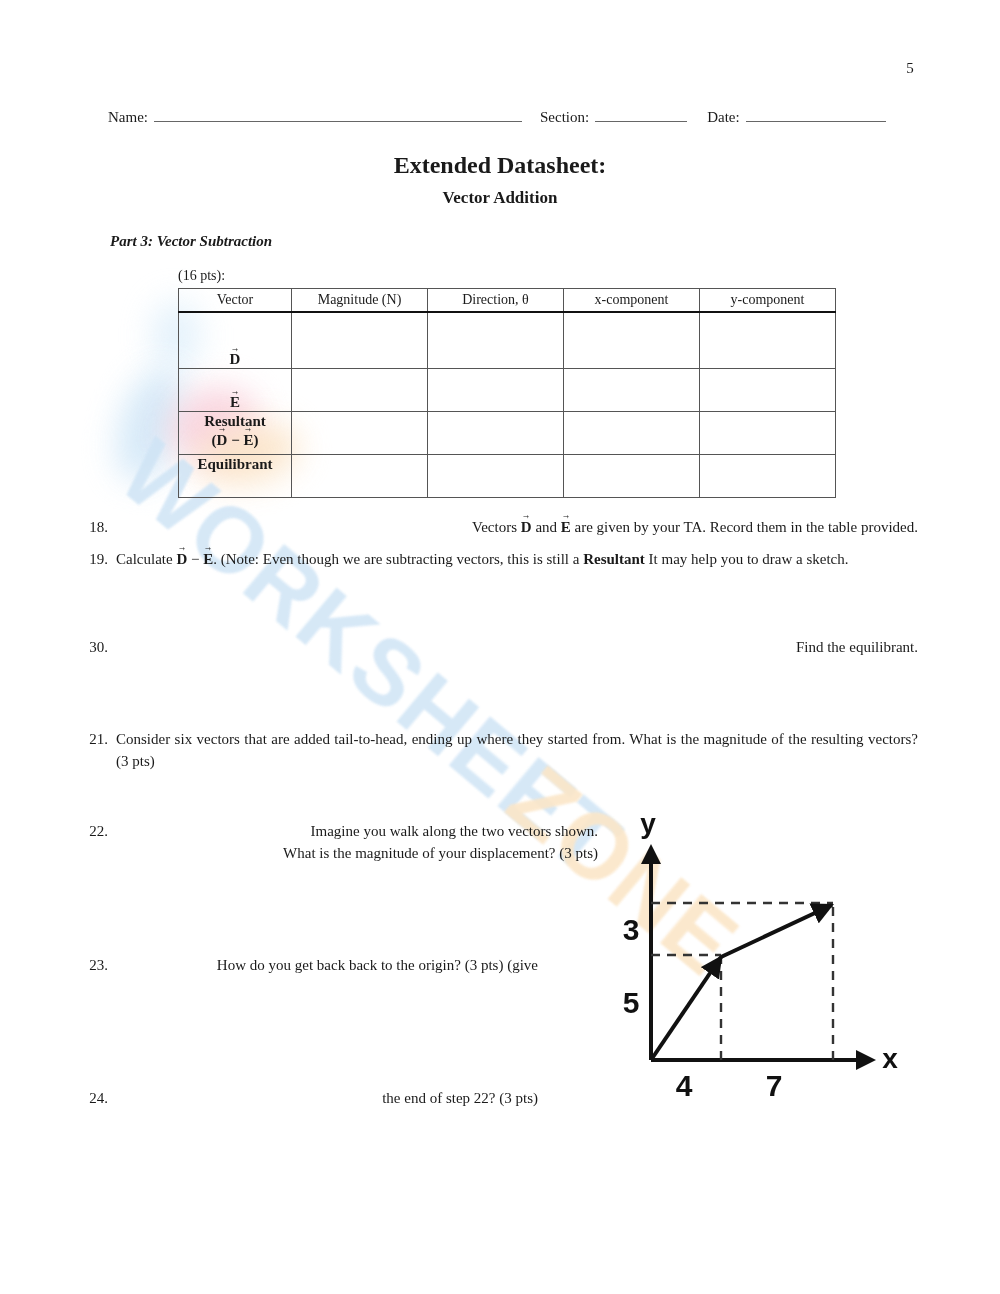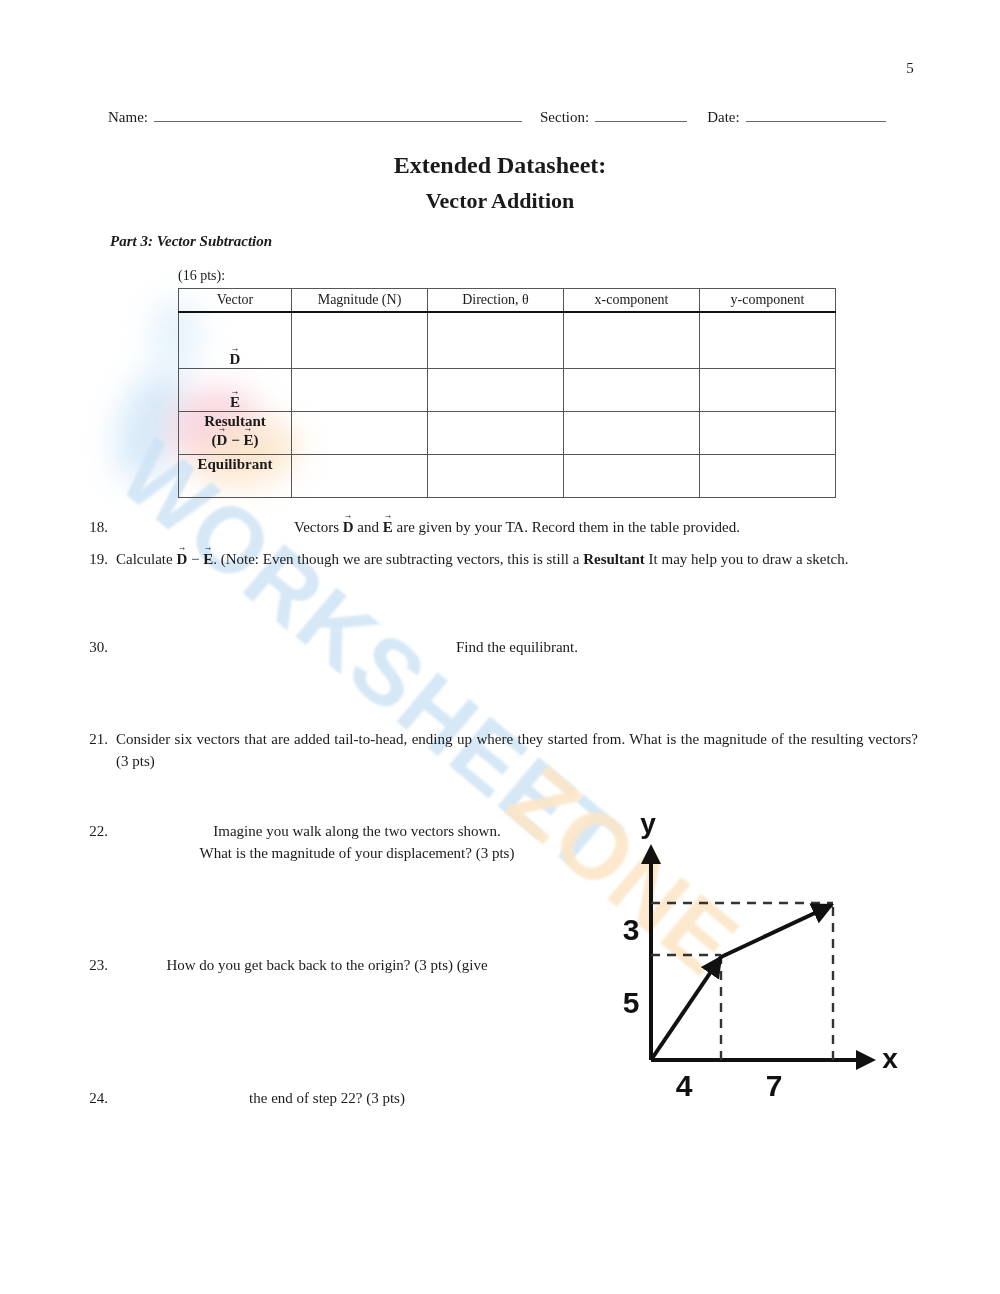--- a/index.html
+++ b/index.html
@@ -129,21 +129,21 @@
     width: 1000px;
     text-align: center;
     font-size: 24px;
     font-weight: 700;
   }
   .doc-subtitle {
     position: absolute;
     left: 0; top: 188px;
     width: 1000px;
     text-align: center;
-    font-size: 22px;
+    font-size: 17px;
     font-weight: 700;
   }
 
   .part-heading {
     position: absolute;
     left: 110px; top: 233px;
     font-size: 15px;
     font-weight: 700;
     font-style: italic;
   }
@@ -225,21 +225,21 @@
     position: absolute;
     left: 0;
     top: 0;
     width: 30px;
     text-align: right;
   }
   .q-body {
     margin-left: 38px;
     text-align: justify;
   }
-  .q-body.nojust { text-align: center; }
+  .q-body.nojust { text-align: right; }
   .q-bold { font-weight: 700; }
 
   #q18 { left: 78px; top: 498px; width: 840px; }
   #q19 { left: 78px; top: 530px; width: 840px; }
   #q20 { left: 78px; top: 618px; width: 840px; }
   #q21 { left: 78px; top: 710px; width: 840px; }
   #q22 { left: 78px; top: 802px; width: 520px; }
   #q23 { left: 78px; top: 936px; width: 460px; }
   #q24 { left: 78px; top: 1069px; width: 460px; }
 

